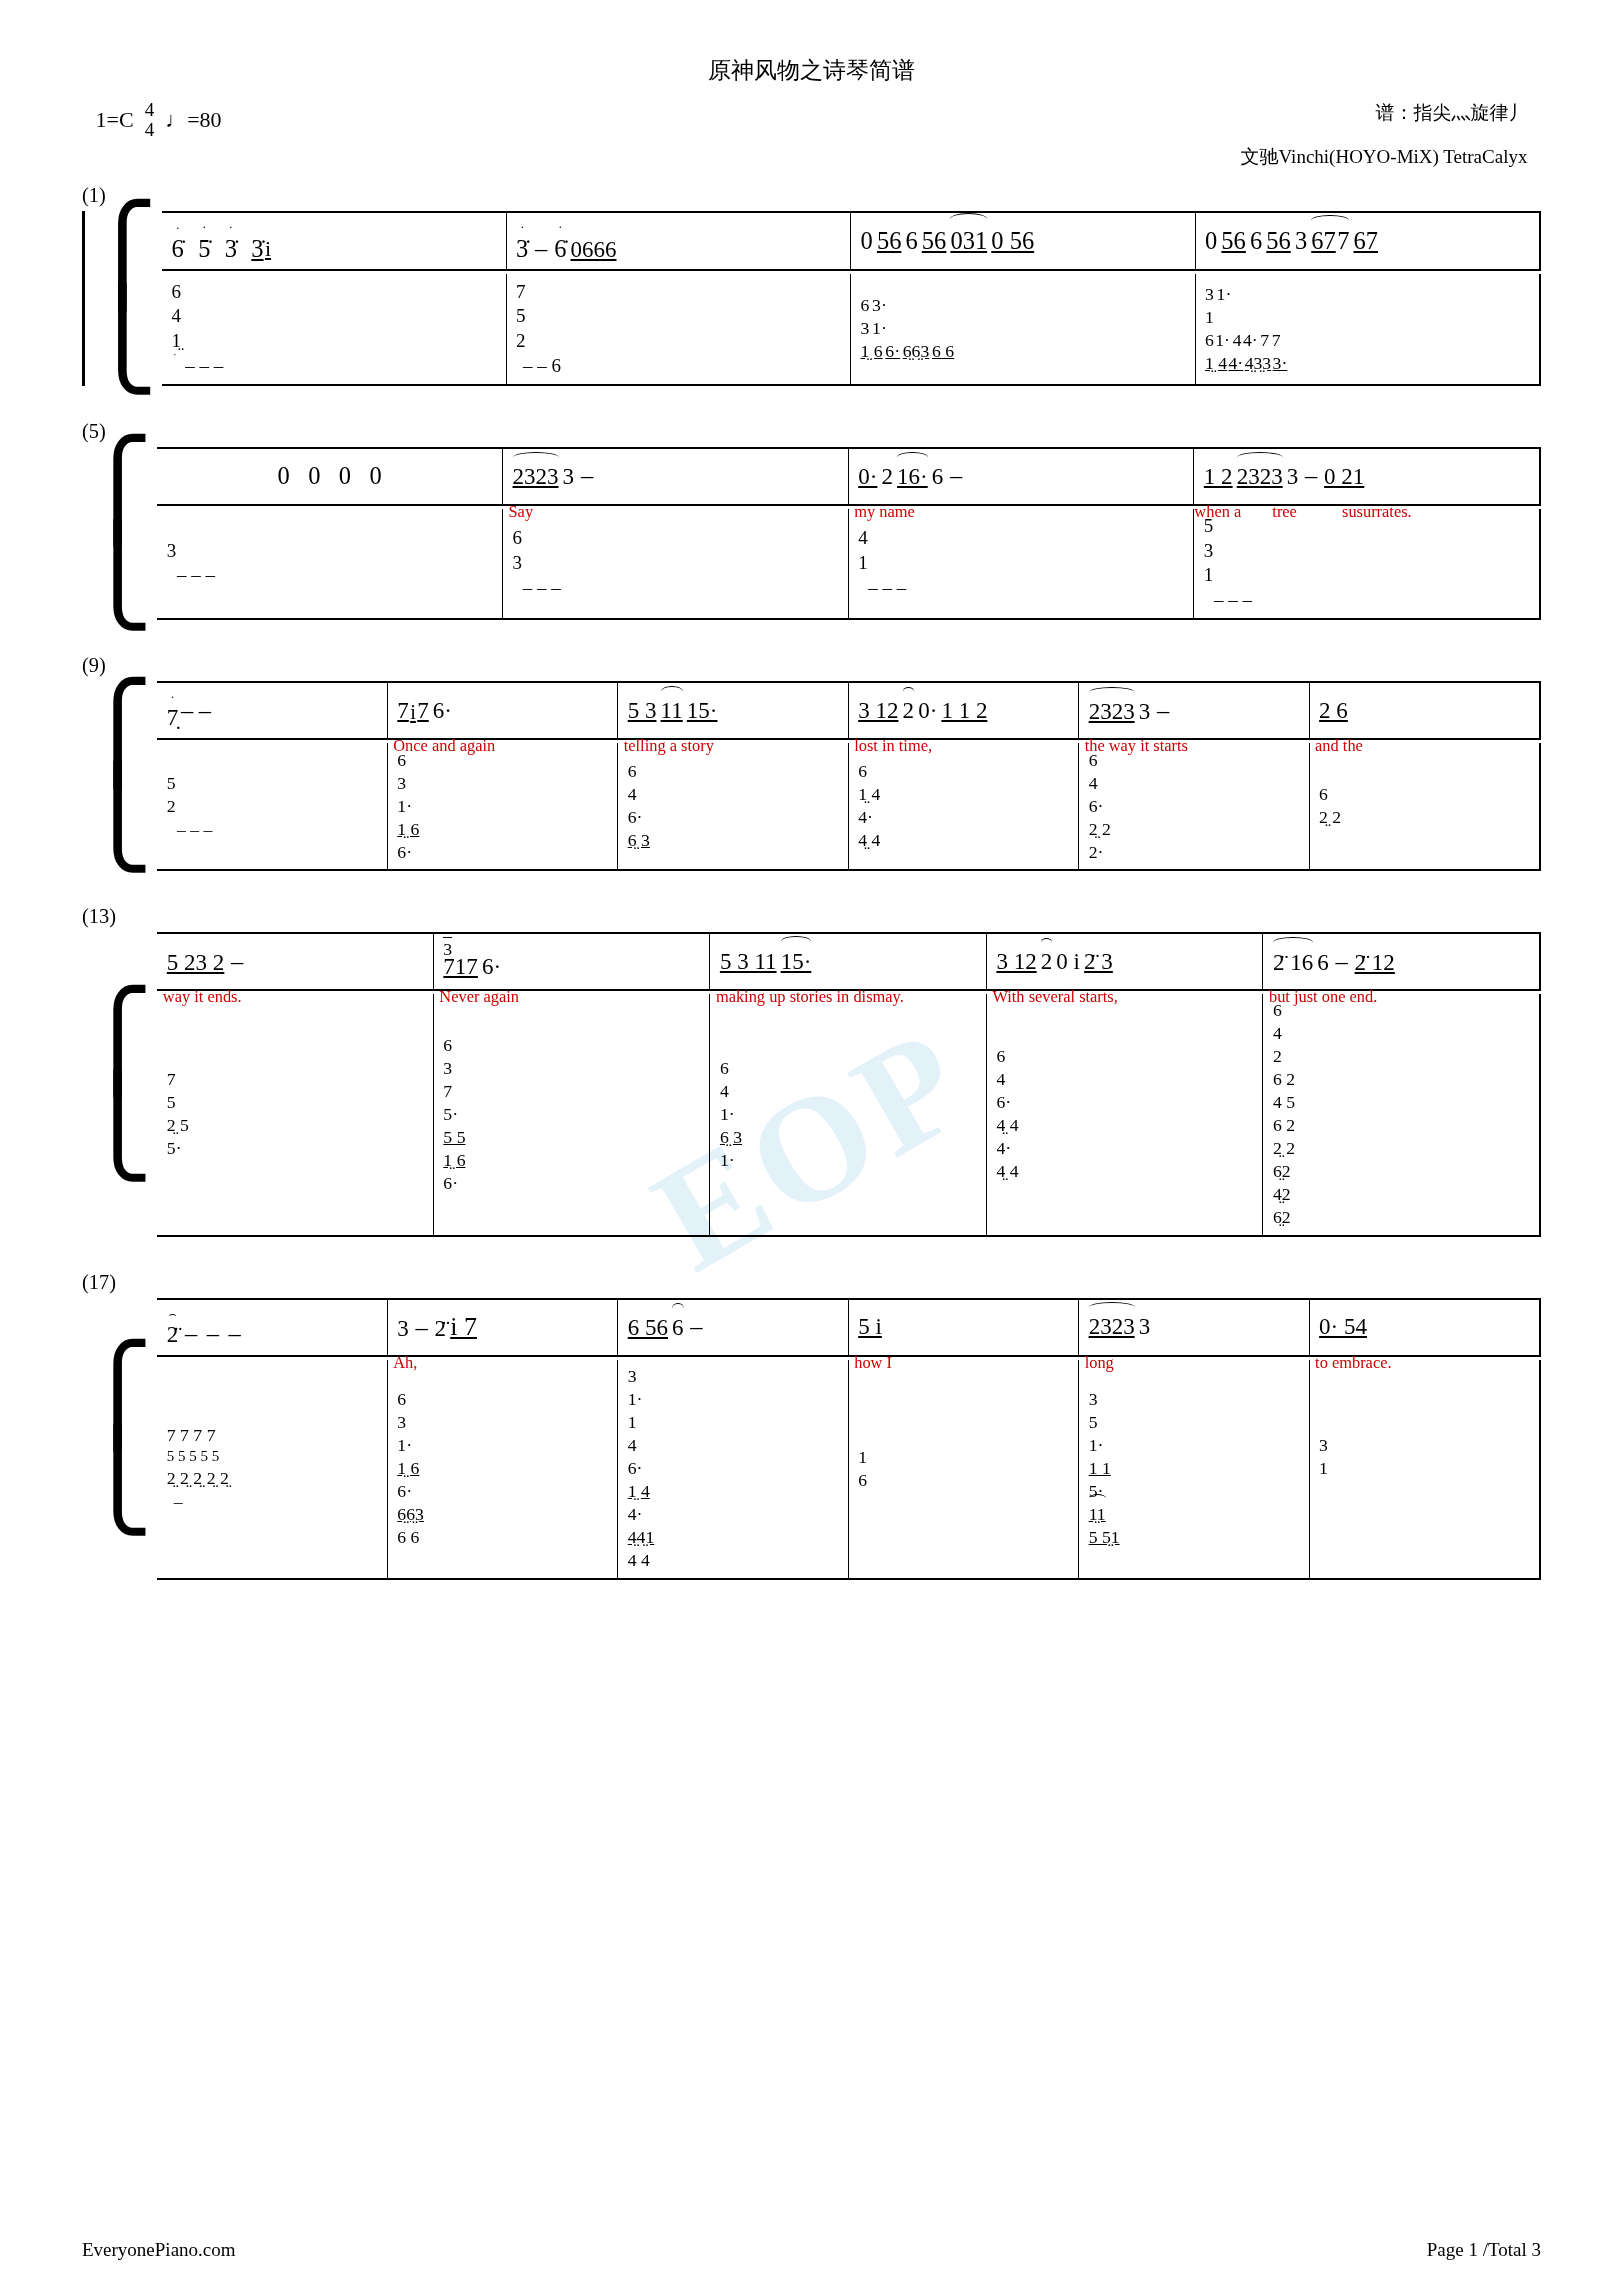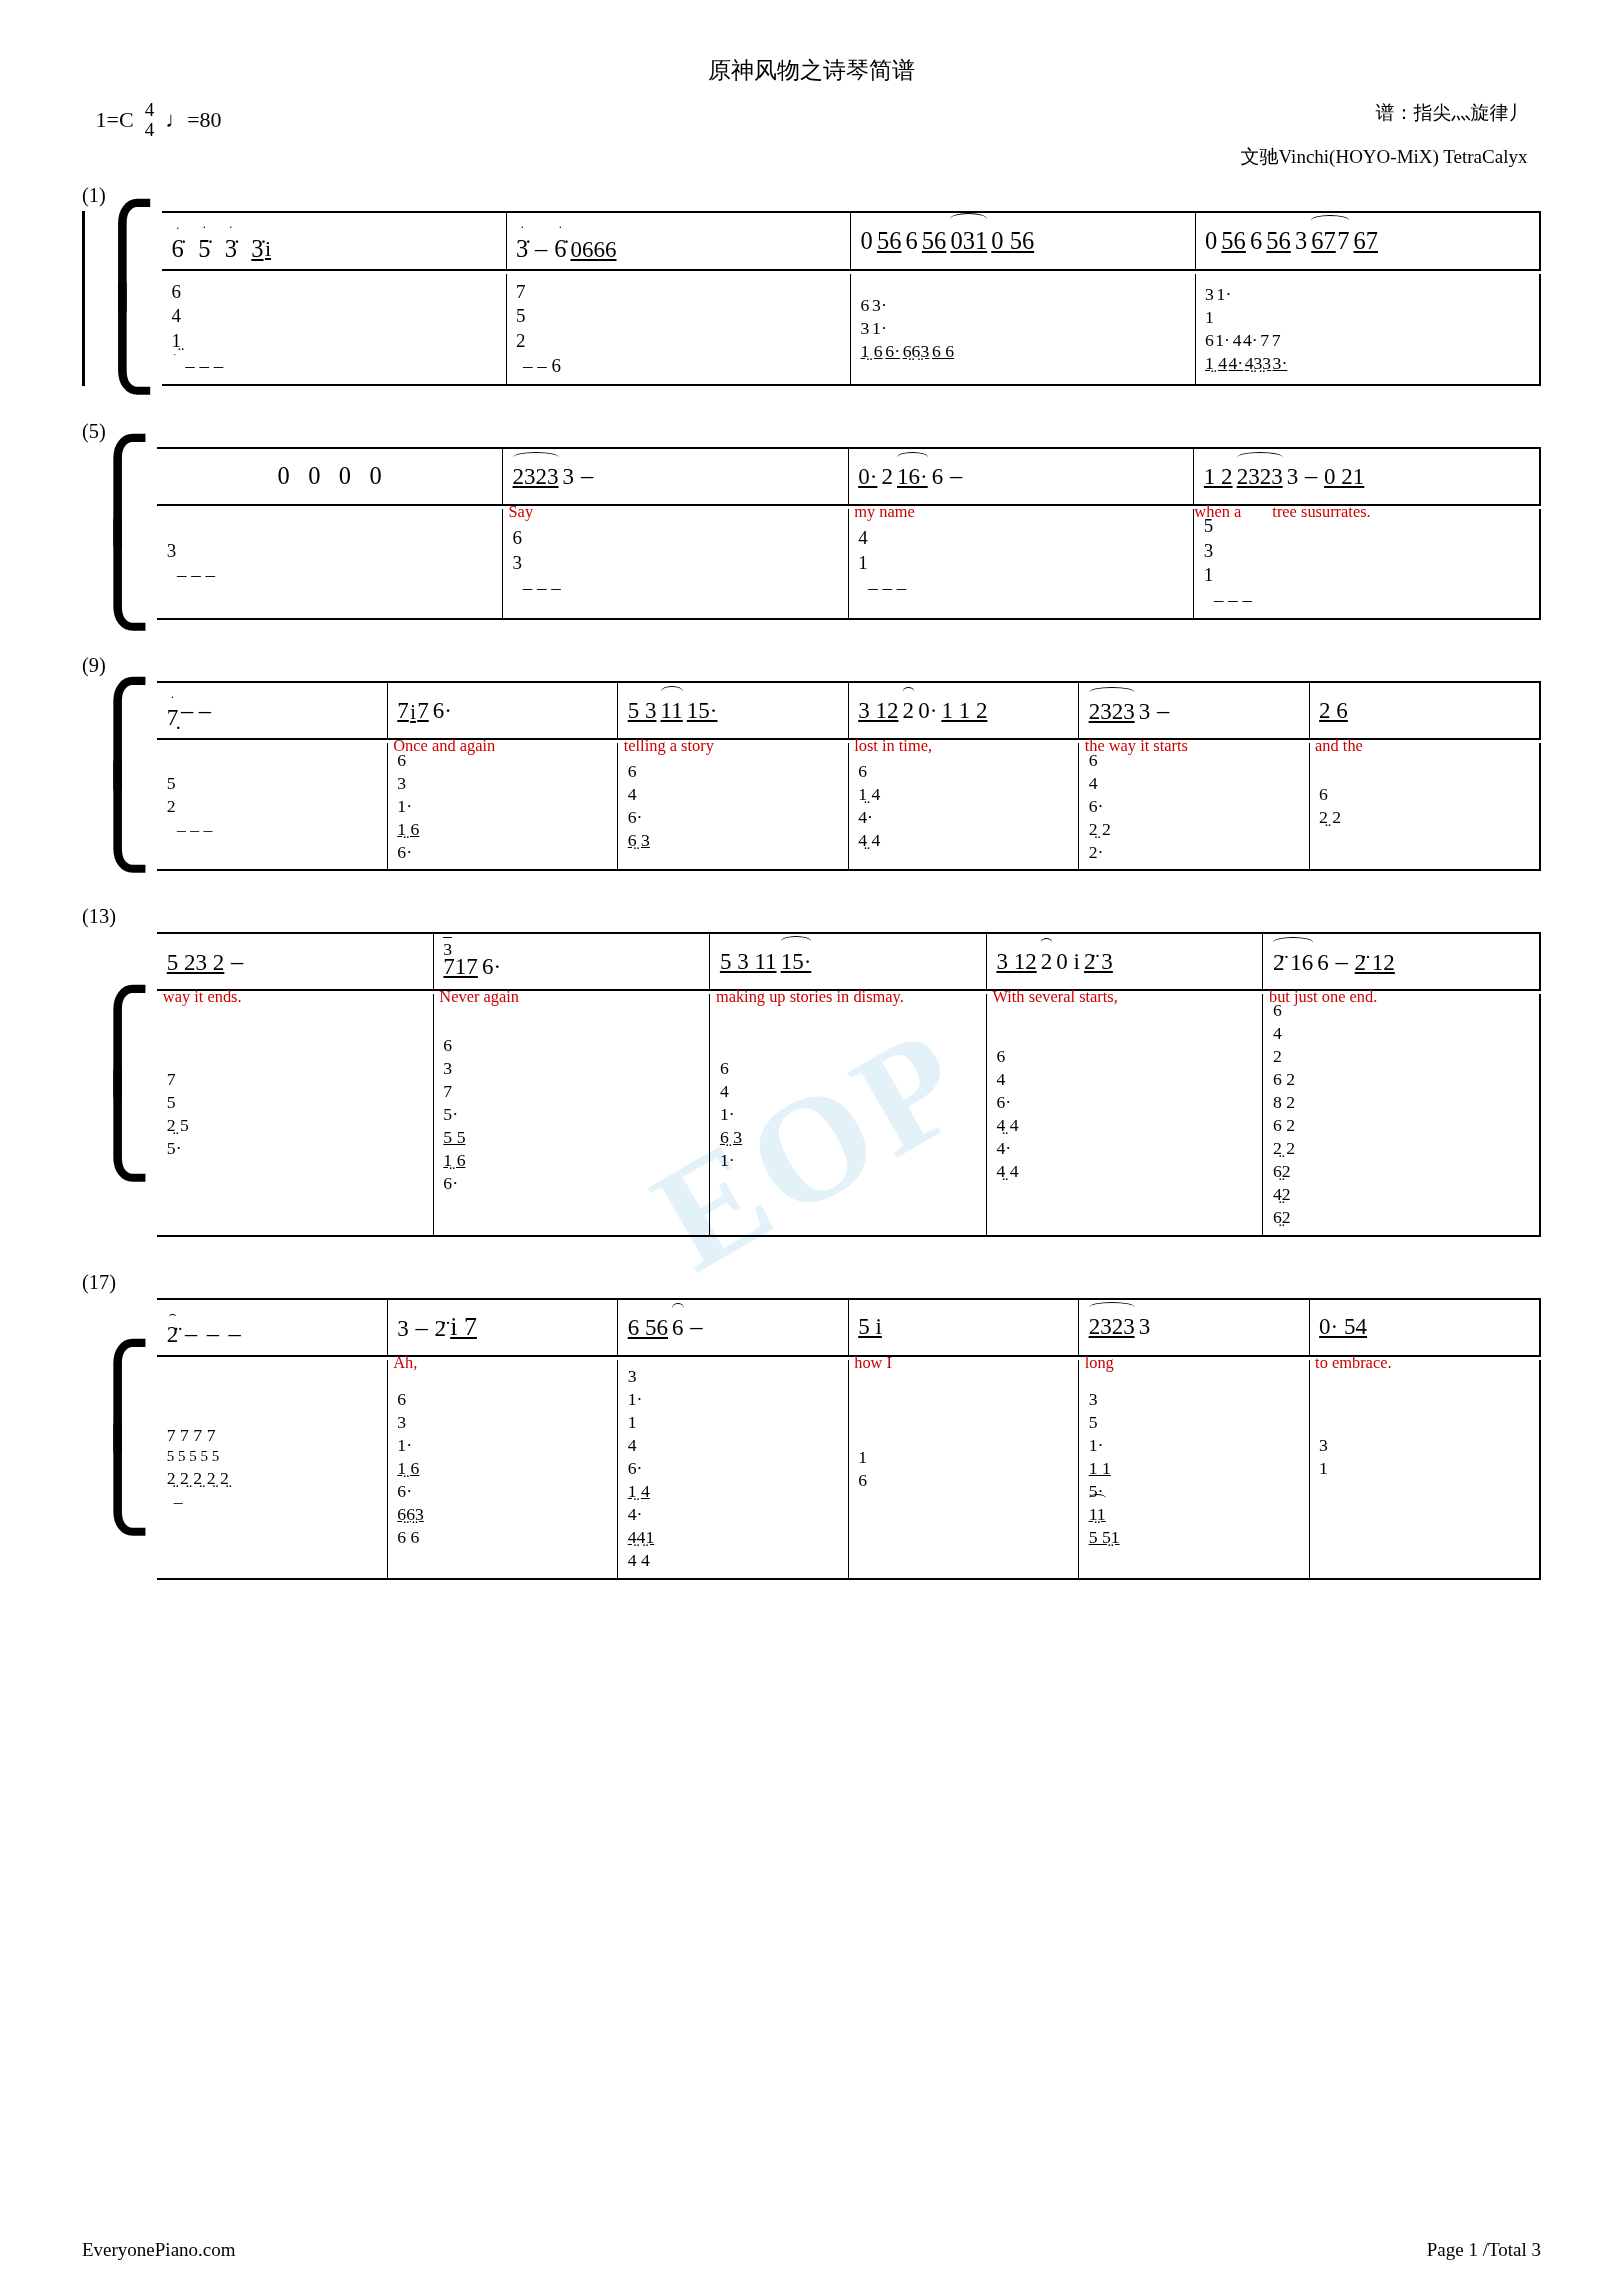--- a/index.html
+++ b/index.html
@@ -348,21 +348,21 @@
                 <span style="position:relative;display:inline-flex;align-items:flex-end;gap:1.4px;">
                   <span style="position:absolute;top:-12.3px;left:0;right:0;height:11px;border-top:1.4px solid #000;border-radius:50% 50% 0 0;"></span>
                   <span style="font-size:23px;text-decoration:underline;">2323</span>
                 </span>
                 <span style="font-size:23px;">3</span>
                 <span class="hyphen">–</span>
                 <span style="font-size:23px;text-decoration:underline;">0 21</span>
               </div>
               <span class="lyric-label" style="left:0;">
                 <span style="margin-right:27px;">when a</span>
-                <span style="">tree</span>
+                <span style="margin-right:41px;">tree</span>
                 <span>susurrates.</span>
               </span>
             </div>
           </div>
 
           <div style="display:flex;border-bottom:2px solid #000;margin-top:2.7px;">
             <div style="flex:1;border-right:1.7px solid #000;padding:5.5px 9.5px;min-height:68px;display:flex;align-items:center;">
               <div class="bass-stack">
                 <span style="font-size:19px;">3</span>
                 <span style="font-size:19px;margin-left:10.2px;">– – –</span>
@@ -622,21 +622,21 @@
                 <span style="font-size:17.7px;">4·</span>
                 <span style="font-size:17.7px;">4̤ 4</span>
               </div>
             </div>
             <div style="flex:1;border-right:2.7px solid #000;padding:5.5px 9.5px;min-height:75px;display:flex;align-items:center;">
               <div class="bass-stack">
                 <span style="font-size:17.7px;">6</span>
                 <span style="font-size:17.7px;">4</span>
                 <span style="font-size:17.7px;">2</span>
                 <span style="font-size:17.7px;">6 2</span>
-                <span style="font-size:17.7px;">8 2</span>
+                <span style="font-size:17.7px;">4 5</span>
                 <span style="font-size:17.7px;">6 2</span>
                 <span style="font-size:17.7px;">2̤ 2</span>
                 <span style="font-size:17.7px;">6̤2</span>
                 <span style="font-size:17.7px;">4̤2</span>
                 <span style="font-size:17.7px;">6̤2</span>
               </div>
             </div>
           </div>
         </div>
       </div>

